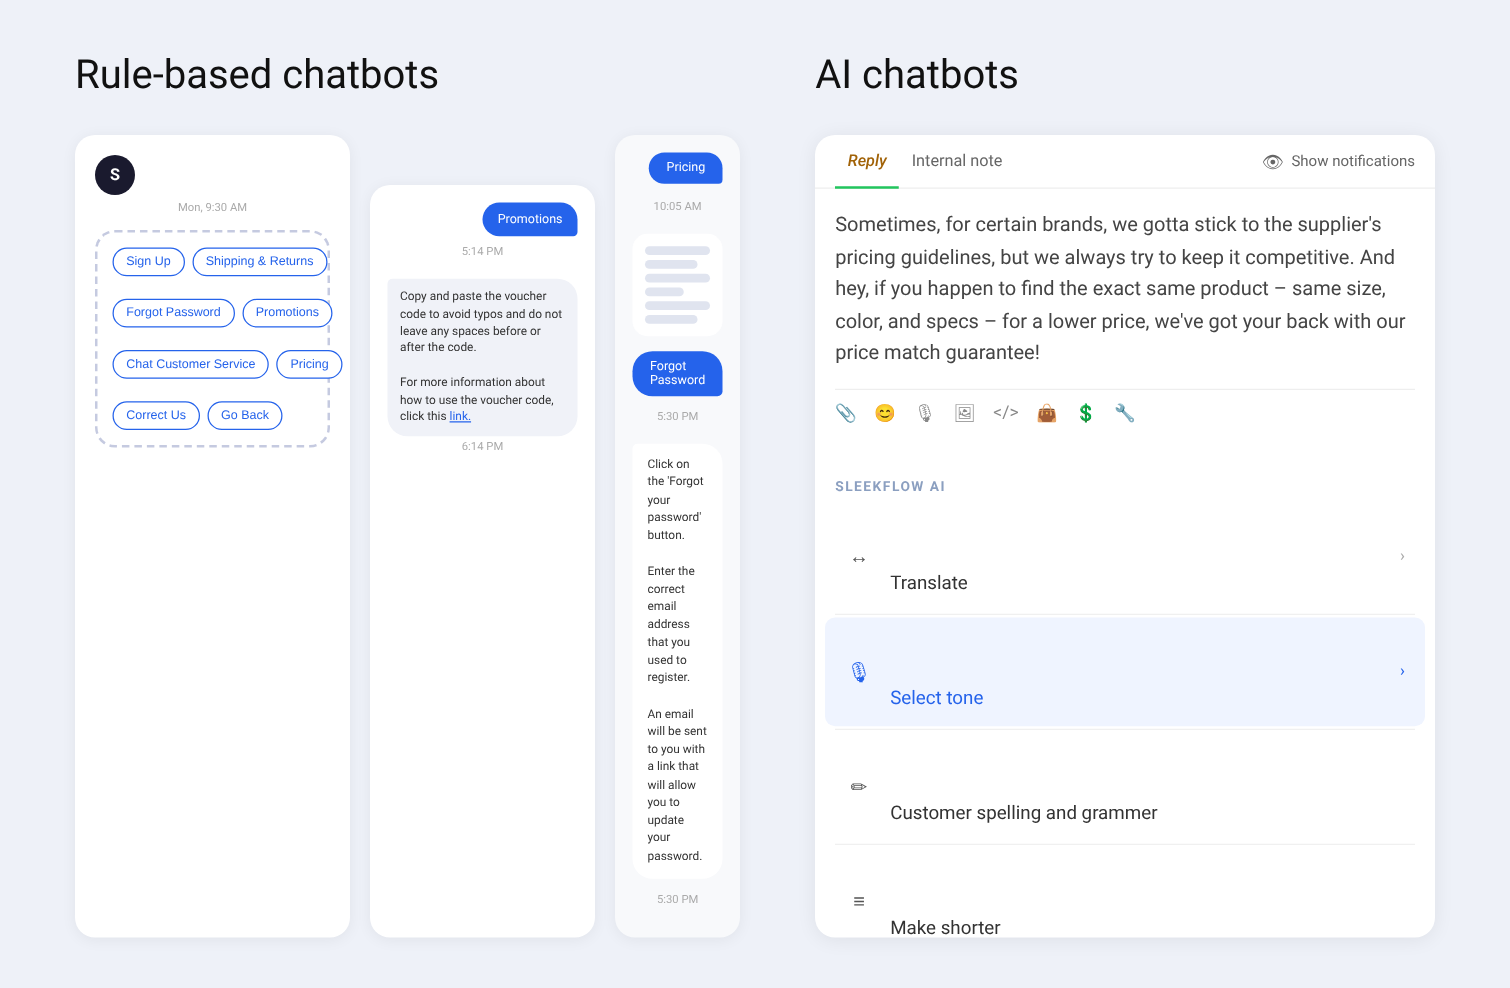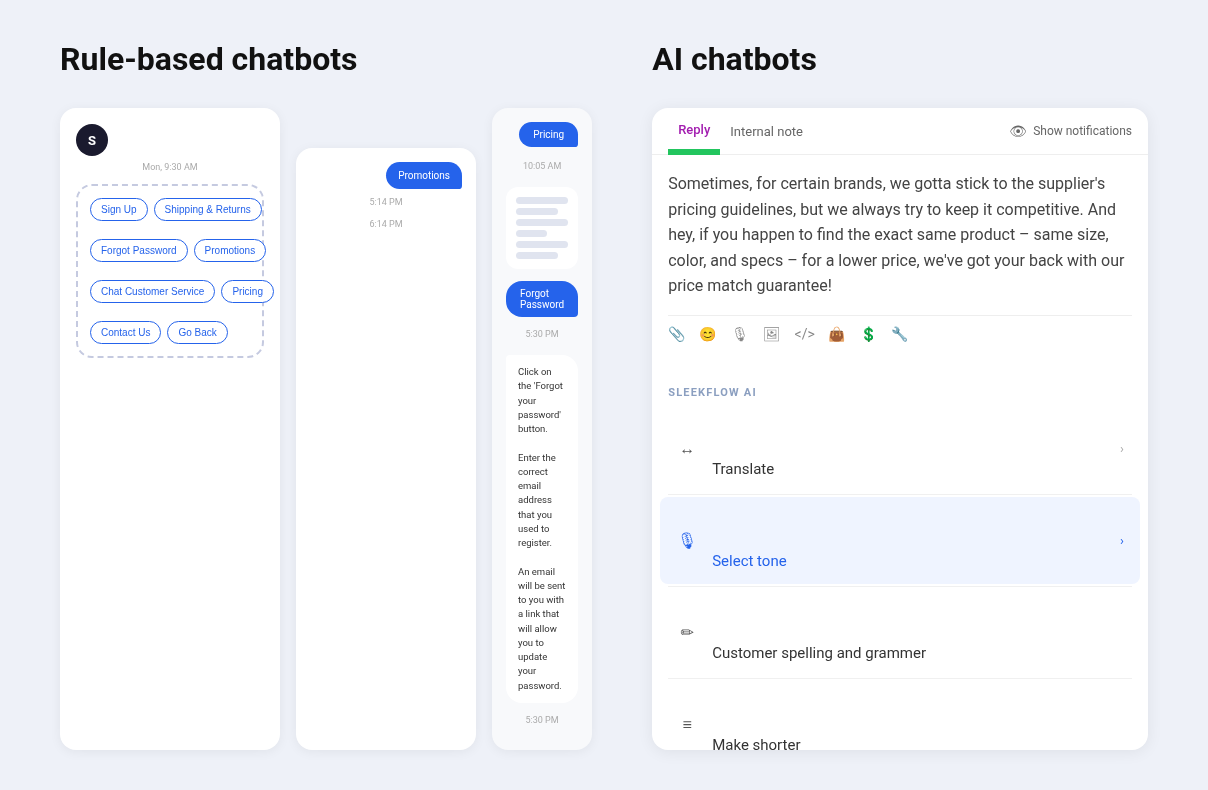--- a/index.html
+++ b/index.html
@@ -24,21 +24,21 @@
 
     
     .left-section {
       flex: 1;
       display: flex;
       flex-direction: column;
     }
 
     .section-title {
       font-size: 32px;
-      font-weight: 700;
+      font-weight: 400;
       color: #111;
       margin-bottom: 30px;
     }
 
     .chatbot-panels {
       display: flex;
       gap: 16px;
       flex: 1;
     }
 
@@ -248,23 +248,24 @@
     .ai-tab {
       padding: 14px 10px 12px;
       font-size: 13px;
       color: #666;
       cursor: pointer;
       border-bottom: 2px solid transparent;
       margin-bottom: -1px;
     }
 
     .ai-tab.active {
-      color: #a21caf;
-      border-bottom: 6px solid #22c55e;
+      color: #a16207;
+      border-bottom: 2px solid #22c55e;
       font-weight: 500;
+      font-style: italic;
     }
 
     .ai-tabs-right {
       margin-left: auto;
       display: flex;
       align-items: center;
       gap: 6px;
       font-size: 12px;
       color: #666;
       cursor: pointer;
@@ -379,31 +380,35 @@
             </div>
             <div class="btn-row">
               <button class="menu-btn">Forgot Password</button>
               <button class="menu-btn">Promotions</button>
             </div>
             <div class="btn-row">
               <button class="menu-btn">Chat Customer Service</button>
               <button class="menu-btn">Pricing</button>
             </div>
             <div class="btn-row">
-              <button class="menu-btn">Contact Us</button>
+              <button class="menu-btn">Correct Us</button>
               <button class="menu-btn">Go Back</button>
             </div>
           </div>
         </div>
       </div>
 
       <div class="panel-2">
         <div class="panel-2-inner">
           <div class="chat-bubble-right">Promotions</div>
           <div class="timestamp">5:14 PM</div>
+          <div class="chat-bubble-left">
+            Copy and paste the voucher code to avoid typos and do not leave any spaces before or after the code.<br><br>
+            For more information about how to use the voucher code, click this <a href="#">link.</a>
+          </div>
           <div class="timestamp">6:14 PM</div>
         </div>
       </div>
 
       <div class="panel-3">
         <div style="display:flex; flex-direction:column; gap:8px;">
           <div style="display:flex; justify-content:flex-end;">
             <div class="bubble-right">Pricing</div>
           </div>
           <div class="timestamp">10:05 AM</div>

